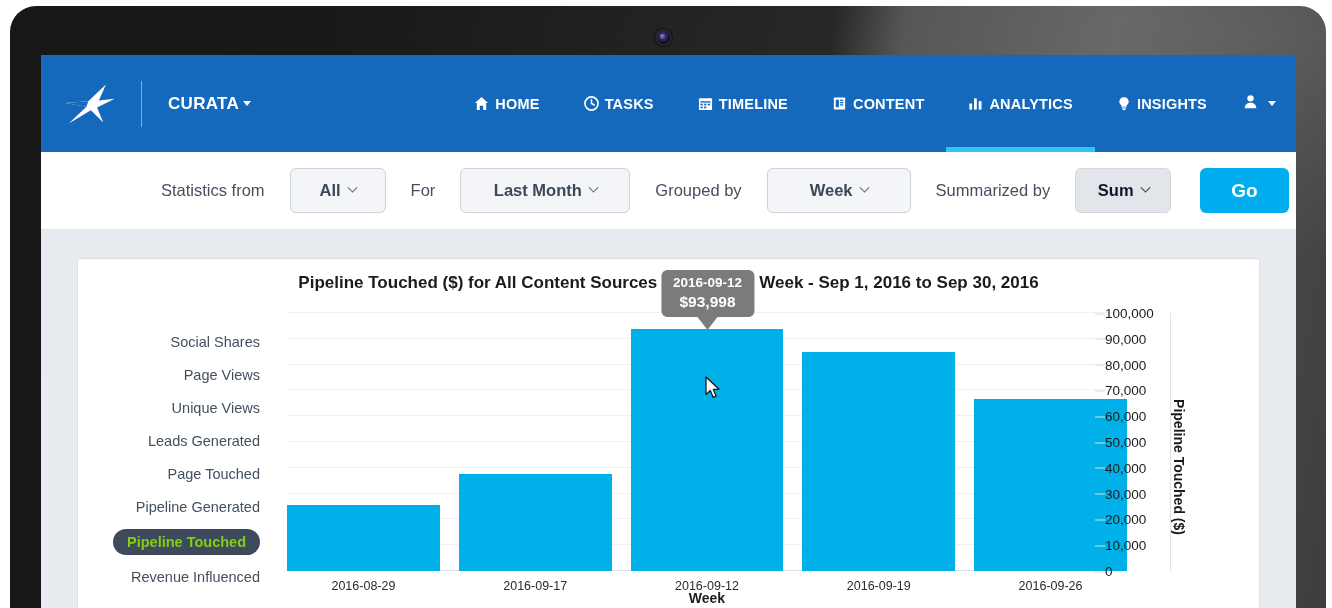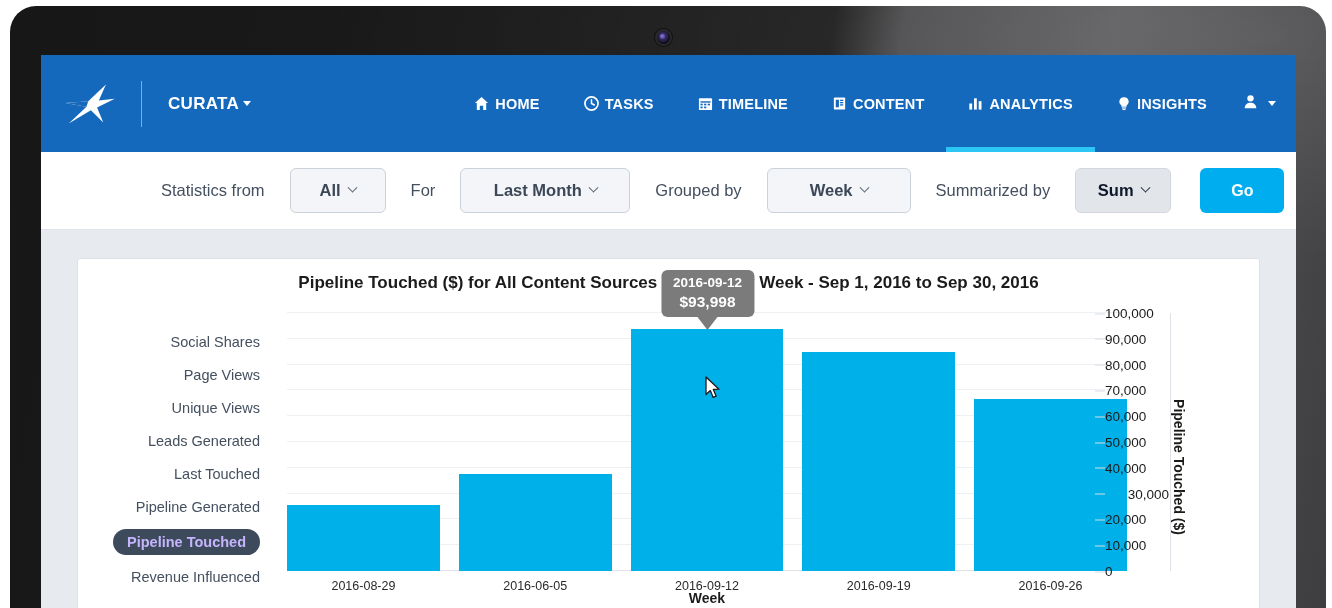--- a/index.html
+++ b/index.html
@@ -175,21 +175,21 @@
     transform: rotate(45deg) translate(-2px,-2px);
     opacity: .85;
   }
   .gobtn {
     height: 45px;
     padding: 0 31px;
     background: #00aeef;
     border: none;
     border-radius: 6px;
     color: #ffffff;
-    font-size: 16px;
+    font-size: 19px;
     font-weight: bold;
     cursor: pointer;
     margin-left: 4px;
   }
 
   
   .content-area {
     padding: 28px 36px 0 36px;
     height: calc(100% - 154px);
   }
@@ -227,21 +227,21 @@
   }
   .metric {
     color: #44505f;
     font-size: 14.5px;
     padding: 3px 0;
     cursor: pointer;
     white-space: nowrap;
   }
   .metric.selected {
     background: #3d4a5c;
-    color: #c4b5fd;
+    color: #84cc16;
     font-weight: bold;
     border-radius: 14px;
     padding: 5px 14px;
   }
 
   .plot {
     position: absolute;
     left: 209px;
     right: 132px;
     top: 8px;
@@ -520,21 +520,21 @@
 
         <div class="chart-title">Pipeline Touched ($) for All Content Sources grouped by Week - Sep 1, 2016 to Sep 30, 2016</div>
 
         <div class="chart-wrap">
 
           <div class="metric-list">
               <div class="metric">Social Shares</div>
               <div class="metric">Page Views</div>
               <div class="metric">Unique Views</div>
               <div class="metric">Leads Generated</div>
-              <div class="metric">Last Touched</div>
+              <div class="metric">Page Touched</div>
               <div class="metric">Pipeline Generated</div>
               <div class="metric selected">Pipeline Touched</div>
               <div class="metric">Revenue Influenced</div>
             </div>
 
           <div class="plot">
             <div class="gridlines">
                 <div class="gridline" style="bottom: 100%;"></div>
                 <div class="gridline" style="bottom: 90%;"></div>
                 <div class="gridline" style="bottom: 80%;"></div>
@@ -547,21 +547,21 @@
                 <div class="gridline" style="bottom: 10%;"></div>
                 <div class="gridline base" style="bottom: 0%;"></div>
               </div>
             <div class="bars">
                 <div class="bar-col">
                   <div class="bar" style="height: 25.6%; background: rgb(0, 176, 232);"></div>
                   <div class="xlabel">2016-08-29</div>
                 </div>
                 <div class="bar-col">
                   <div class="bar" style="height: 37.6%; background: rgb(0, 176, 232);"></div>
-                  <div class="xlabel">2016-06-05</div>
+                  <div class="xlabel">2016-09-17</div>
                 </div>
                 <div class="bar-col">
                   <div class="bar" style="height: 93.998%; background: rgb(0, 176, 232);"></div>
                   <div class="xlabel">2016-09-12</div>
                 </div>
                 <div class="bar-col">
                   <div class="bar" style="height: 84.8%; background: rgb(0, 176, 232);"></div>
                   <div class="xlabel">2016-09-19</div>
                 </div>
                 <div class="bar-col">
@@ -573,21 +573,21 @@
 
           <div class="axis-vline"></div>
           <div class="yaxis-labels">
               <div class="ytick" style="top: 0%;">100,000<span class="ytick-line"></span></div>
               <div class="ytick" style="top: 10%;">90,000<span class="ytick-line"></span></div>
               <div class="ytick" style="top: 20%;">80,000<span class="ytick-line"></span></div>
               <div class="ytick" style="top: 30%;">70,000<span class="ytick-line"></span></div>
               <div class="ytick" style="top: 40%;">60,000<span class="ytick-line"></span></div>
               <div class="ytick" style="top: 50%;">50,000<span class="ytick-line"></span></div>
               <div class="ytick" style="top: 60%;">40,000<span class="ytick-line"></span></div>
-              <div class="ytick" style="top: 70%; text-align: right;">30,000<span class="ytick-line"></span></div>
+              <div class="ytick" style="top: 70%;">30,000<span class="ytick-line"></span></div>
               <div class="ytick" style="top: 80%;">20,000<span class="ytick-line"></span></div>
               <div class="ytick" style="top: 90%;">10,000<span class="ytick-line"></span></div>
               <div class="ytick" style="top: 100%;">0<span class="ytick-line"></span></div>
             </div>
           <div class="yaxis-title">Pipeline Touched ($)</div>
           <div class="xaxis-title">Week</div>
 
           <div class="tooltip" style="left: 629.5px; top: -35px;">
             <div class="tt-date">2016-09-12</div>
             <div class="tt-val">$93,998</div>

